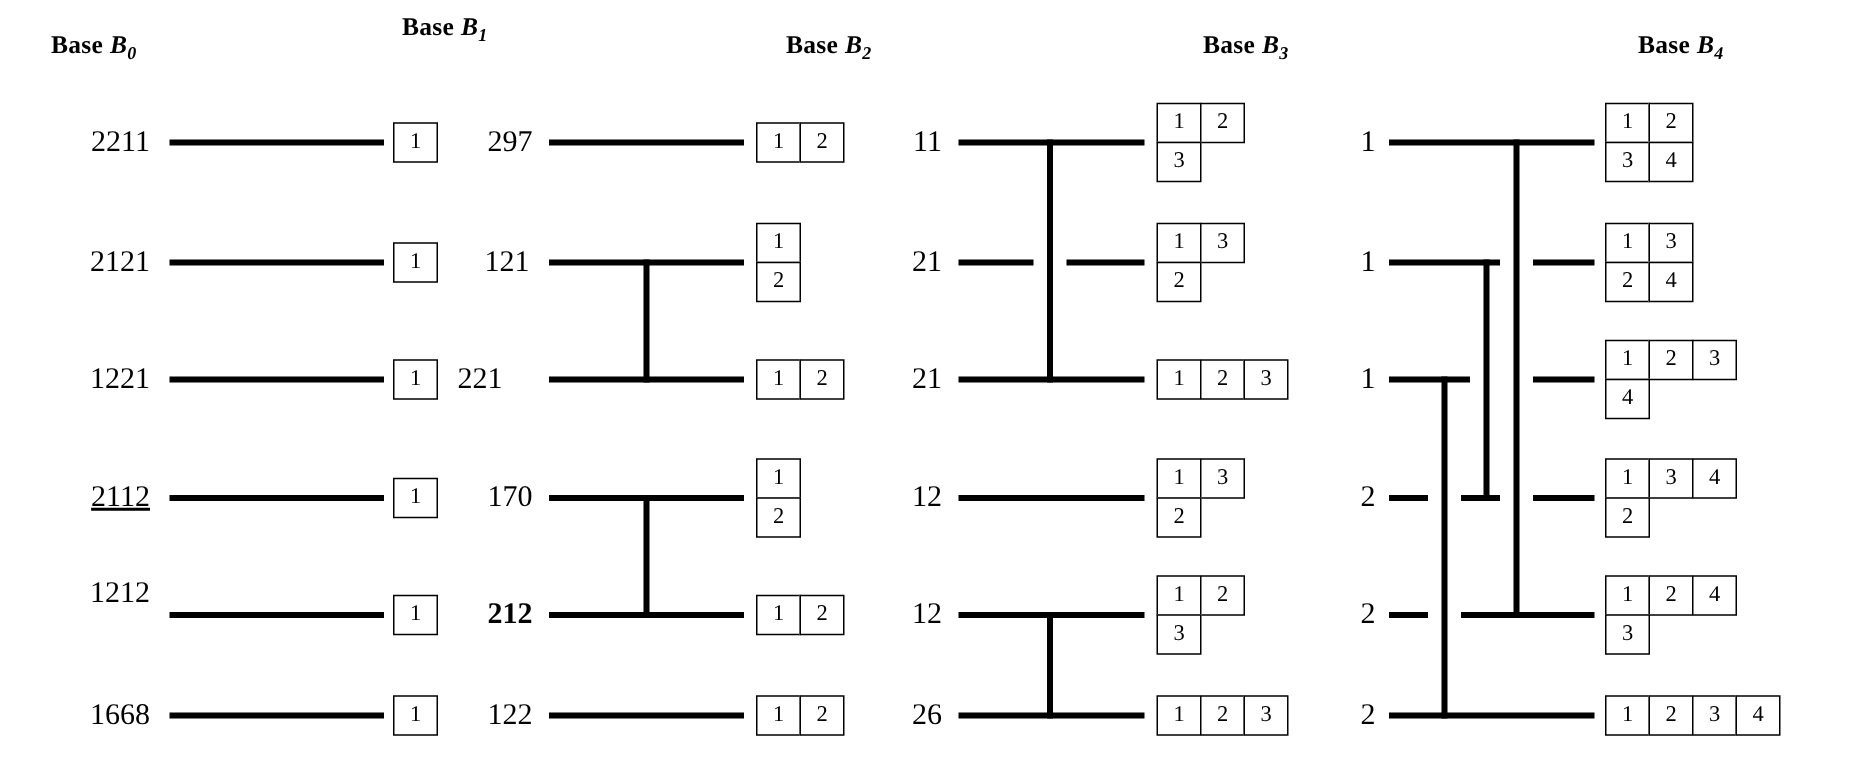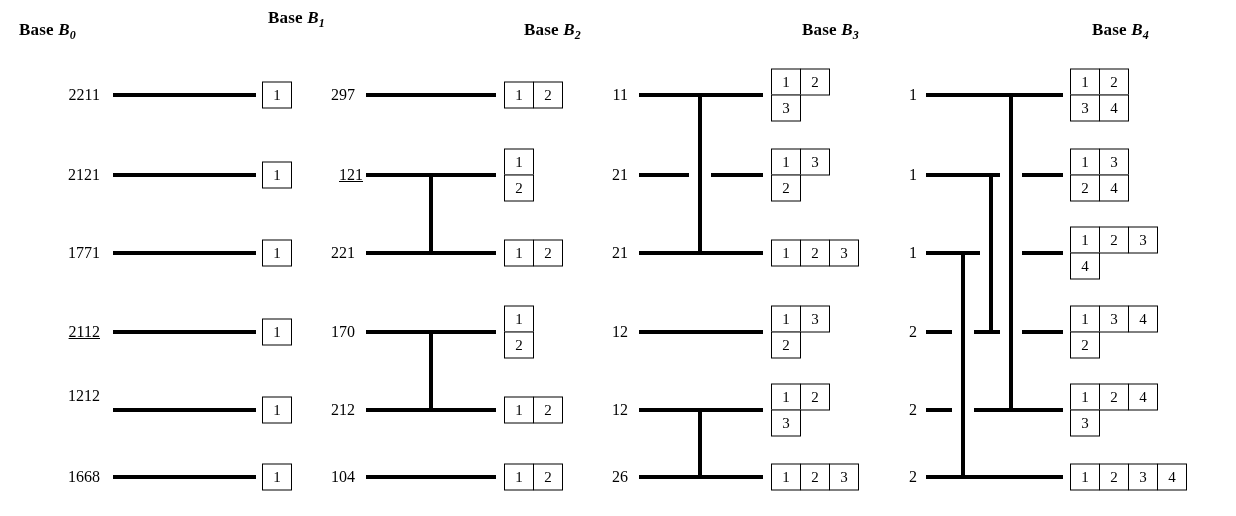--- a/index.html
+++ b/index.html
@@ -11,21 +11,21 @@
   #stage{position:absolute;left:0;top:0;width:1236px;height:516px;}
 
   .col-header{
     position:absolute;font-weight:bold;font-size:17px;white-space:nowrap;
     letter-spacing:.2px;
   }
   .col-header .sub{font-size:12px;vertical-align:sub;font-style:italic;font-weight:bold;}
   .col-header .bvar{font-style:italic;font-weight:bold;}
 
   .word-label{
-    position:absolute;font-size:16px;white-space:nowrap;
+    position:absolute;font-size:20px;white-space:nowrap;
     transform:translateY(-50%);text-align:right;
   }
 
   .hline{position:absolute;background:#000;height:4px;transform:translateY(-50%);}
   .vline{position:absolute;background:#000;width:4px;}
 
   
   .tab{position:absolute;transform:translateY(-50%);}
   .trow{display:flex;}
   .cell{
@@ -34,28 +34,28 @@
     display:flex;align-items:center;justify-content:center;
     font-size:15px;line-height:1;background:#fff;
   }
   .trow:first-child .cell{margin-top:0;}
   .trow .cell:first-child{margin-left:0;}
 </style>
 </head>
 <body>
 
 <div id="stage">
-    <div class="col-header" style="left: 19px; top: 20px;"><span>Base</span>&nbsp;<span class="bvar">B</span><span class="sub">0</span></div>
+    <div class="col-header" style="left: 34px; top: 20px;"><span>Base</span>&nbsp;<span class="bvar">B</span><span class="sub">0</span></div>
     <div class="col-header" style="left: 268px; top: 8px;"><span>Base</span>&nbsp;<span class="bvar">B</span><span class="sub">1</span></div>
     <div class="col-header" style="left: 524px; top: 20px;"><span>Base</span>&nbsp;<span class="bvar">B</span><span class="sub">2</span></div>
     <div class="col-header" style="left: 802px; top: 20px;"><span>Base</span>&nbsp;<span class="bvar">B</span><span class="sub">3</span></div>
     <div class="col-header" style="left: 1092px; top: 20px;"><span>Base</span>&nbsp;<span class="bvar">B</span><span class="sub">4</span></div>
     <div class="word-label" style="top: 95px; left: 30px; width: 70px;">2211</div>
     <div class="word-label" style="top: 175px; left: 30px; width: 70px;">2121</div>
-    <div class="word-label" style="top: 253px; left: 30px; width: 70px;">1771</div>
+    <div class="word-label" style="top: 253px; left: 30px; width: 70px;">1221</div>
     <div class="word-label" style="top: 332px; left: 30px; width: 70px; text-decoration: underline;">2112</div>
     <div class="word-label" style="top: 396px; left: 30px; width: 70px;">1212</div>
     <div class="word-label" style="top: 477px; left: 30px; width: 70px;">1668</div>
     <div class="hline" style="left: 113px; width: 143px; top: 95px;"></div>
     <div class="hline" style="left: 113px; width: 143px; top: 175px;"></div>
     <div class="hline" style="left: 113px; width: 143px; top: 253px;"></div>
     <div class="hline" style="left: 113px; width: 143px; top: 332px;"></div>
     <div class="hline" style="left: 113px; width: 143px; top: 410px;"></div>
     <div class="hline" style="left: 113px; width: 143px; top: 477px;"></div>
     <div class="tab" style="left: 262px; top: 95px;">
@@ -82,25 +82,25 @@
       <div class="trow">
         <div class="cell">1</div>
       </div>
     </div>
     <div class="tab" style="left: 262px; top: 477px;">
       <div class="trow">
         <div class="cell">1</div>
       </div>
     </div>
     <div class="word-label" style="top: 95px; left: 285px; width: 70px;">297</div>
-    <div class="word-label" style="top: 175px; left: 293px; width: 70px; text-decoration: underline;">121</div>
-    <div class="word-label" style="top: 253px; left: 285px; width: 70px;">221</div>
+    <div class="word-label" style="top: 175px; left: 283px; width: 70px;">121</div>
+    <div class="word-label" style="top: 253px; left: 285px; width: 70px; text-align: center;">221</div>
     <div class="word-label" style="top: 332px; left: 285px; width: 70px;">170</div>
-    <div class="word-label" style="top: 410px; left: 285px; width: 70px;">212</div>
-    <div class="word-label" style="top: 477px; left: 285px; width: 70px;">104</div>
+    <div class="word-label" style="top: 410px; left: 285px; width: 70px; font-weight: bold;">212</div>
+    <div class="word-label" style="top: 477px; left: 285px; width: 70px;">122</div>
     <div class="hline" style="left: 366px; width: 130px; top: 95px;"></div>
     <div class="hline" style="left: 366px; width: 130px; top: 175px;"></div>
     <div class="hline" style="left: 366px; width: 130px; top: 253px;"></div>
     <div class="hline" style="left: 366px; width: 130px; top: 332px;"></div>
     <div class="hline" style="left: 366px; width: 130px; top: 410px;"></div>
     <div class="hline" style="left: 366px; width: 130px; top: 477px;"></div>
     <div class="vline" style="left: 429px; top: 173px; height: 82px;"></div>
     <div class="vline" style="left: 429px; top: 330px; height: 82px;"></div>
     <div class="tab" style="left: 504px; top: 95px;">
       <div class="trow">

